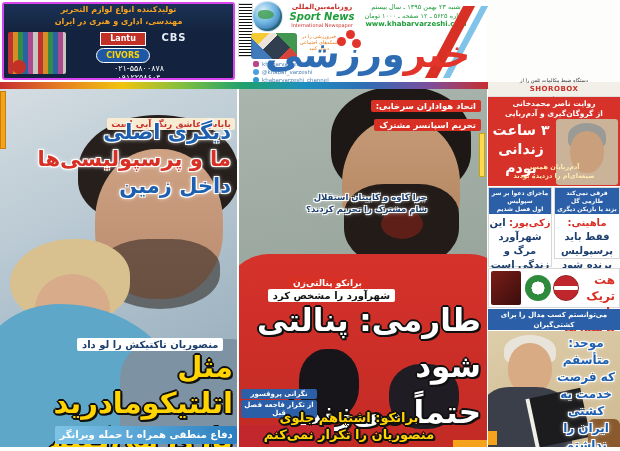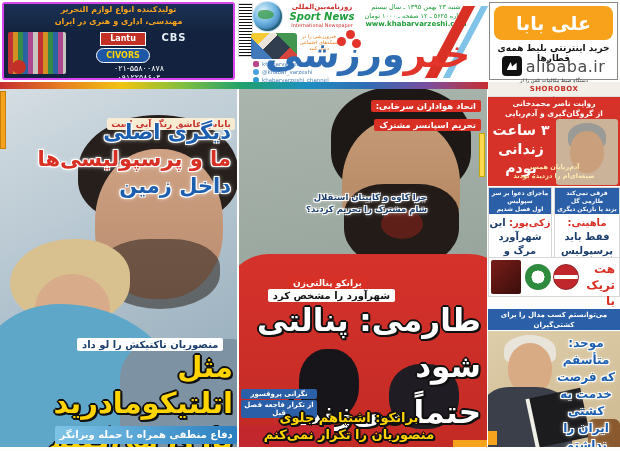--- a/index.html
+++ b/index.html
@@ -127,21 +127,21 @@
   .r-moh .photo .face{position:absolute;left:14px;top:12px;width:34px;height:42px;background:#caa07c;border-radius:48%;}
   .r-kick{left:0;top:2px;width:132px;text-align:center;font-size:7.5px;font-weight:bold;line-height:10px;}
   .r-head{right:68px;top:24px;width:62px;text-align:center;font-size:14px;font-weight:bold;line-height:19px;}
   .r-sub{left:0;top:66px;width:132px;text-align:center;font-size:6.5px;line-height:9px;color:#ffe9b0;font-weight:bold;}
   .qbox{background:#fff;border:1px solid #d8d8d8;box-sizing:border-box;}
   .qb-l{left:488px;top:187px;width:64px;height:80px;}
   .qb-r{left:554px;top:187px;width:66px;height:72px;}
   .qb-head{background:#2b5fa8;color:#fff;font-size:6px;line-height:8px;text-align:center;padding:1px 1px;font-weight:bold;}
   .qb-body{text-align:center;font-size:10px;line-height:14px;font-weight:bold;color:#1c3f6e;padding-top:2px;}
   .qb-body .spk{color:#d93025;}
-  .r-hat{left:488px;top:257px;width:132px;height:40px;background:#fff;border:1px solid #d8d8d8;box-sizing:border-box;}
+  .r-hat{left:488px;top:268px;width:132px;height:40px;background:#fff;border:1px solid #d8d8d8;box-sizing:border-box;}
   .hat-img{position:absolute;left:2px;top:2px;width:30px;height:34px;background:linear-gradient(135deg,#7a1d18,#3a0e0c);border-radius:2px;}
   .crest{position:absolute;top:6px;width:26px;height:26px;border-radius:50%;}
   .crest.g{left:36px;background:radial-gradient(circle,#fff 35%,#2e8b3e 36% 70%,#1e6b2e 71%);}
   .crest.r{left:64px;background:linear-gradient(180deg,#c0272d 40%,#fff 40% 60%,#c0272d 60%);border:1px solid #8e1d21;box-sizing:border-box;}
   .hat-txt{position:absolute;right:4px;top:3px;width:40px;text-align:right;color:#d93025;font-weight:bold;font-size:12px;line-height:16px;}
   .r-blue{left:488px;top:309px;width:132px;height:21px;background:#2b5fa8;color:#fff;font-size:7px;font-weight:bold;text-align:center;line-height:10px;padding-top:1px;box-sizing:border-box;}
   .r-mov{left:488px;top:331px;width:132px;height:116px;background:linear-gradient(160deg,#ddcda9,#cdb991);overflow:hidden;}
   .mv-hair{position:absolute;left:16px;top:4px;width:52px;height:30px;background:#e8e4da;border-radius:50% 50% 30% 30%;}
   .mv-face{position:absolute;left:20px;top:12px;width:44px;height:52px;background:#d8ab85;border-radius:48%;}
   .mv-body{position:absolute;left:-6px;top:56px;width:90px;height:70px;background:#3a3f4a;border-radius:30% 40% 0 0;}
@@ -203,28 +203,20 @@
     <div class="abs dots">
         <span></span>
         <span></span>
         <span></span>
       </div>
     <div class="abs ribbon1"></div>
     <div class="abs ribbon2"></div>
     <div class="abs logo rtl"><span class="p1">خبر</span><span class="p2">ورزشی</span></div>
   </div>
 
-  <div class="abs ad-ab">
-    <div class="ab-head">علی بابا</div>
-    <div class="ab-sub">خرید اینترنتی بلیط همه‌ی قطارها</div>
-    <div class="ab-row">
-      <span class="ab-logo"></span>
-      <span class="ab-dom">alibaba.ir</span>
-    </div>
-  </div>
 
   <div class="abs rainbow"></div>
   <div class="abs shoro">
     <span class="t rtl">دستگاه ضبط مکالمات تلفن را از</span>
     <span class="brand">SHOROBOX</span>
     <span class="t rtl">بخواهید</span>
   </div>
 
   <div class="abs sec-left">
     <div class="lh-hair"></div>

